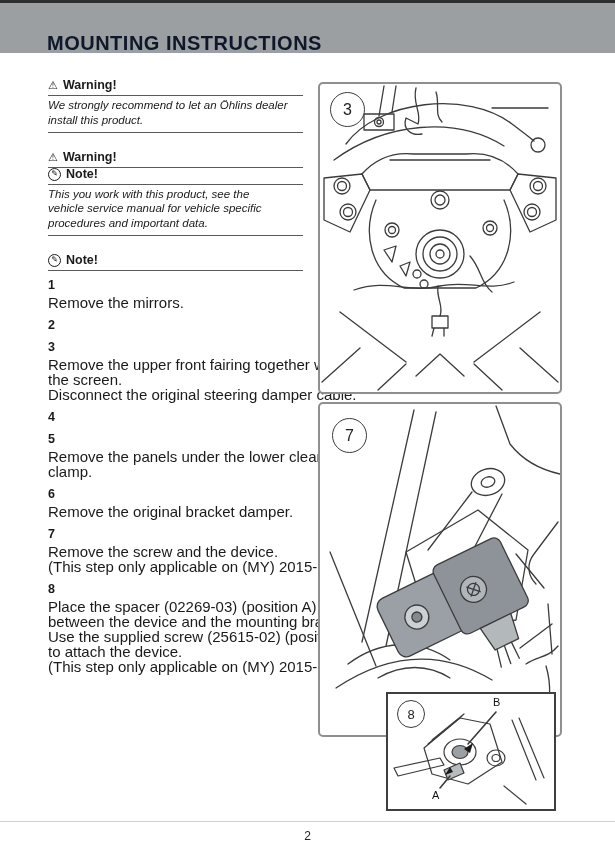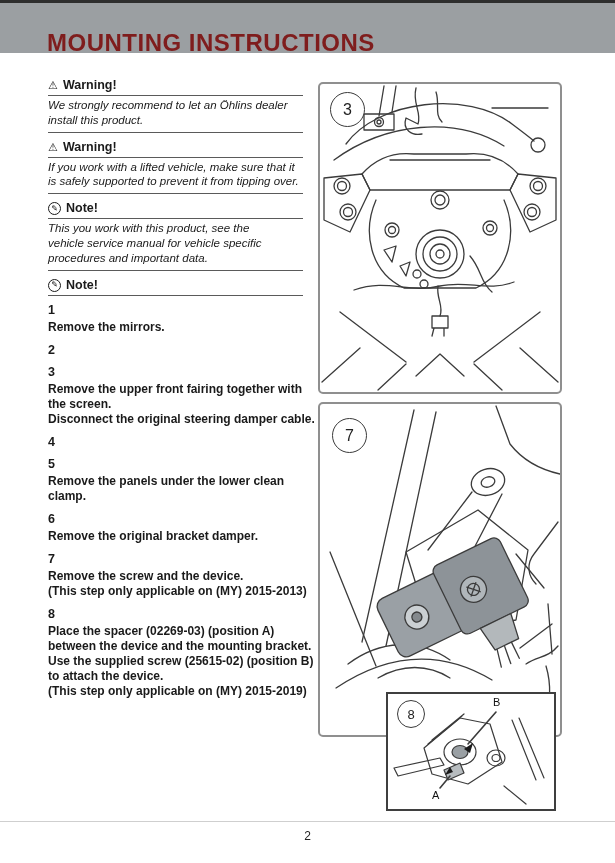--- a/index.html
+++ b/index.html
@@ -7,42 +7,42 @@
     position:relative; width:615px; height:863px; background:#ffffff;
     font-family:"Liberation Sans", sans-serif; color:#1a1a1a; overflow:hidden;
   }
   
   .header {
     position:absolute; left:0; top:0; width:615px; height:53px;
     background:#9b9fa2; border-top:3px solid #2e2e2e; box-sizing:border-box;
   }
   .header-title {
     position:absolute; left:47px; bottom:0px; line-height:20px;
-    font-size:24px; font-weight:bold; color:#7f1d1d; letter-spacing:0.5px; white-space:nowrap;
+    font-size:20px; font-weight:bold; color:#0f172a; letter-spacing:0.5px; white-space:nowrap;
   }
   
   .left-col { position:absolute; left:48px; top:79px; width:255px; }
   .notice-head {
     font-size:12.5px; font-weight:bold; line-height:13px; padding-bottom:3px;
     border-bottom:1px solid #5a5a5a; display:flex; align-items:center; gap:5px;
   }
   .notice-body {
     font-size:11.5px; font-style:italic; line-height:14.8px;
-    padding:2px 0 4px 0; border-bottom:1px solid #5a5a5a; margin-bottom:8px;
+    padding:2px 0 4px 0; border-bottom:1px solid #5a5a5a; margin-bottom:18px;
   }
   .warn-glyph { font-size:11px; line-height:11px; font-weight:normal; }
   .note-glyph {
     width:11px; height:11px; border:1px solid #1a1a1a; border-radius:50%;
     display:inline-flex; align-items:center; justify-content:center;
     font-size:8px; line-height:8px; font-weight:normal;
   }
   .steps { margin-top:8px; }
   .step { margin-bottom:9px; }
   .step-num { font-size:12.5px; font-weight:bold; line-height:13px; margin-bottom:3px; }
-  .step-text { font-size:12px; line-height:15px;font-weight:bold; }
+  .step-text { font-size:15px; line-height:15px; }
   .lines { white-space:pre; }
   
   .figbox { position:absolute; background:#fff; box-sizing:border-box; }
   .rounded { border:2px solid #8f8f8f; border-radius:5px; }
   #fig3 { left:318px; top:82px;  width:244px; height:312px; z-index:1; }
   #fig7 { left:318px; top:402px; width:244px; height:335px; z-index:1; }
   #inset8 { left:386px; top:692px; width:170px; height:119px; border:2px solid #3f3f3f; z-index:2; }
   .figbox svg { position:absolute; left:0; top:0; width:100%; height:100%; }
   .fig-num {
     position:absolute; width:33px; height:33px; border:1.3px solid #3a3a3a; border-radius:50%;
@@ -73,22 +73,20 @@
       </div>
       <div class="notice-body lines">We strongly recommend to let an Öhlins dealer
 install this product.</div>
     </div>
 
     <div class="notice">
       <div class="notice-head">
         <span class="warn-glyph">⚠</span>
         <span>Warning!</span>
       </div>
-      <div class="notice-body lines">If you work with a lifted vehicle, make sure that it
-is safely supported to prevent it from tipping over.</div>
     </div>
 
     <div class="notice">
       <div class="notice-head">
         <span class="note-glyph">✎</span>
         <span>Note!</span>
       </div>
       <div class="notice-body lines">This you work with this product, see the
 vehicle service manual for vehicle specific
 procedures and important data.</div>

